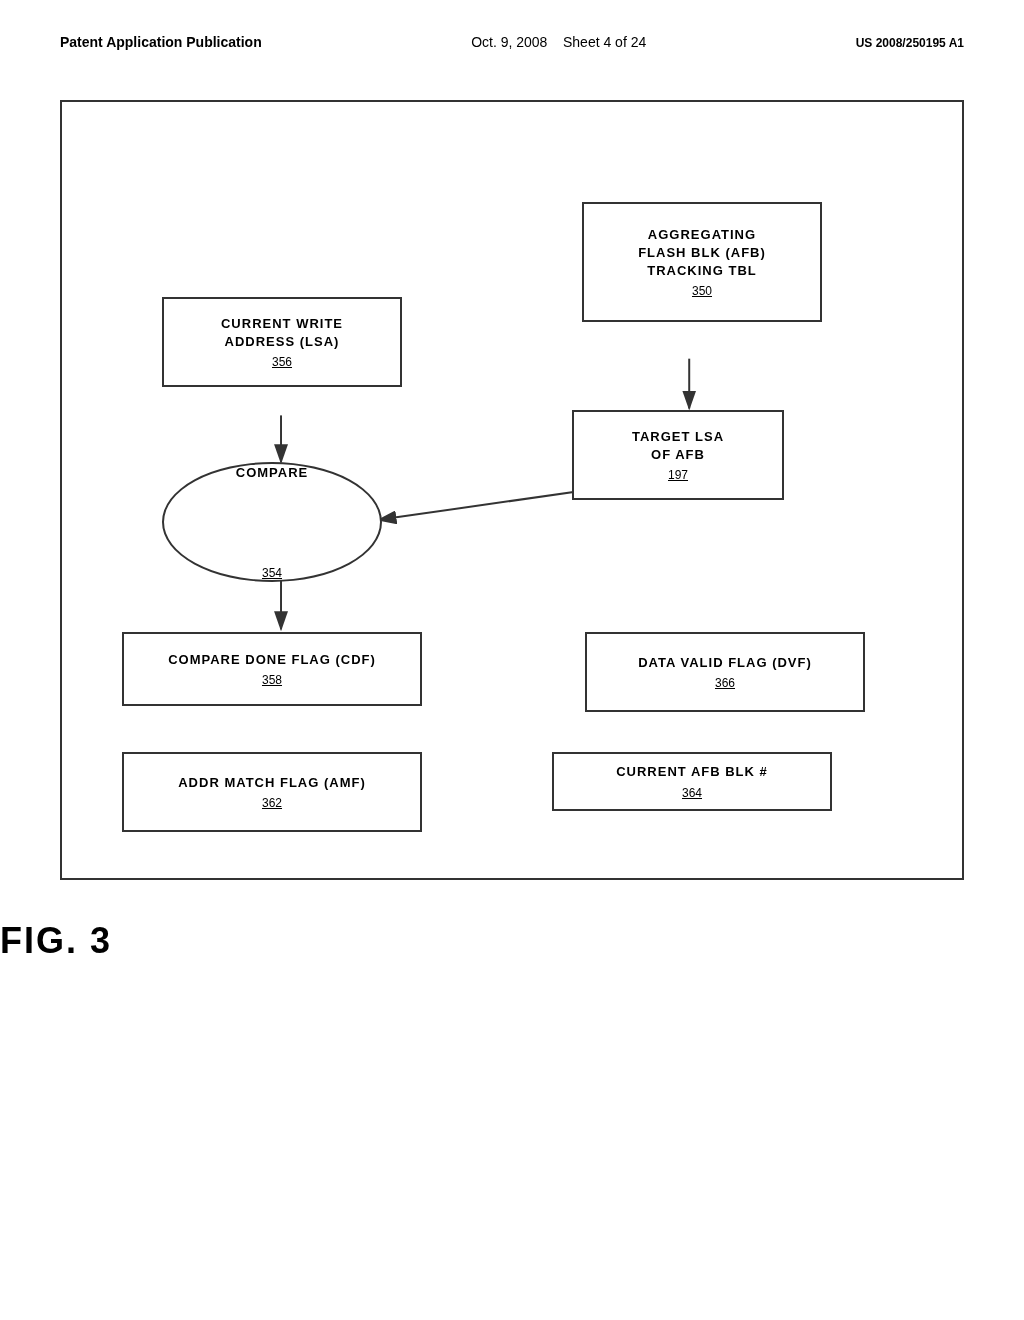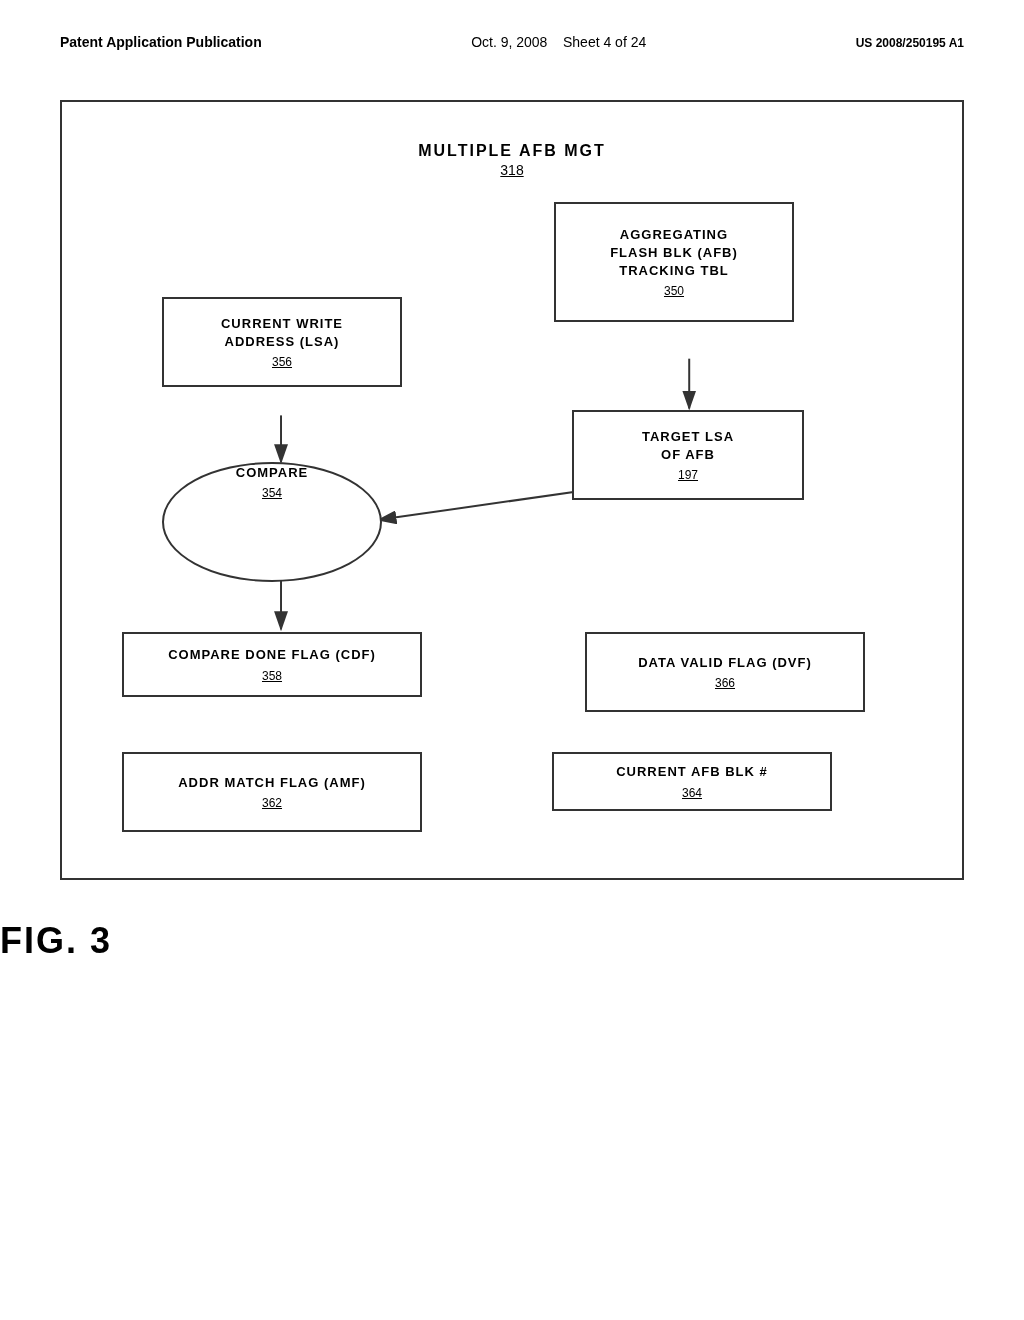--- a/index.html
+++ b/index.html
@@ -85,21 +85,21 @@
 
     
     .oval {
       position: absolute;
       border: 2px solid #333;
       border-radius: 50%;
       background: #fff;
       display: flex;
       flex-direction: column;
       align-items: center;
-      justify-content: flex-start;
+      justify-content: space-between;
       text-align: center;
     }
 
     
     .arrows-svg {
       position: absolute;
       top: 0;
       left: 0;
       width: 100%;
       height: 100%;
@@ -138,46 +138,42 @@
 
     <line x1="630" y1="258" x2="630" y2="308" stroke="#333" stroke-width="2" marker-end="url(#arrowhead)"></line>
 
     <line x1="220" y1="315" x2="220" y2="362" stroke="#333" stroke-width="2" marker-end="url(#arrowhead)"></line>
 
     <line x1="528" y1="390" x2="318" y2="420" stroke="#333" stroke-width="2" marker-end="url(#arrowhead)"></line>
 
     <line x1="220" y1="480" x2="220" y2="530" stroke="#333" stroke-width="2" marker-end="url(#arrowhead)"></line>
   </svg>
 
-  <div class="title-area">
-    <div class="title-text">MULTIPLE  AFB  MGT</div>
-    <div class="title-number">318</div>
-  </div>
 
-  <div class="box" style="left: 492px; top: 100px; width: 240px; height: 120px;">
+  <div class="box" style="left: 520px; top: 100px; width: 240px; height: 120px;">
     <div class="box-text">AGGREGATING<br>FLASH BLK (AFB)<br>TRACKING TBL</div>
     <div class="box-num">350</div>
   </div>
 
   <div class="box" style="left: 100px; top: 195px; width: 240px; height: 90px;">
     <div class="box-text">CURRENT WRITE<br>ADDRESS (LSA)</div>
     <div class="box-num">356</div>
   </div>
 
-  <div class="box" style="left: 510px; top: 308px; width: 232px; height: 90px;">
+  <div class="box" style="left: 510px; top: 308px; width: 212px; height: 90px;">
     <div class="box-text">TARGET LSA<br>OF AFB</div>
     <div class="box-num">197</div>
   </div>
 
   <div class="oval" style="left: 100px; top: 360px; width: 220px; height: 120px;">
     <div class="box-text">COMPARE</div>
     <div class="box-num">354</div>
   </div>
 
-  <div class="box" style="left: 60px; top: 530px; width: 300px; height: 65px;">
+  <div class="box" style="left: 60px; top: 530px; width: 300px; height: 74px;">
     <div class="box-text">COMPARE DONE FLAG (CDF)</div>
     <div class="box-num">358</div>
   </div>
 
   <div class="box" style="left: 490px; top: 530px; width: 280px; height: 80px; margin-left: 33px;">
     <div class="box-text">DATA VALID FLAG (DVF)</div>
     <div class="box-num">366</div>
   </div>
 
   <div class="box" style="left: 60px; top: 650px; width: 300px; height: 80px;">

